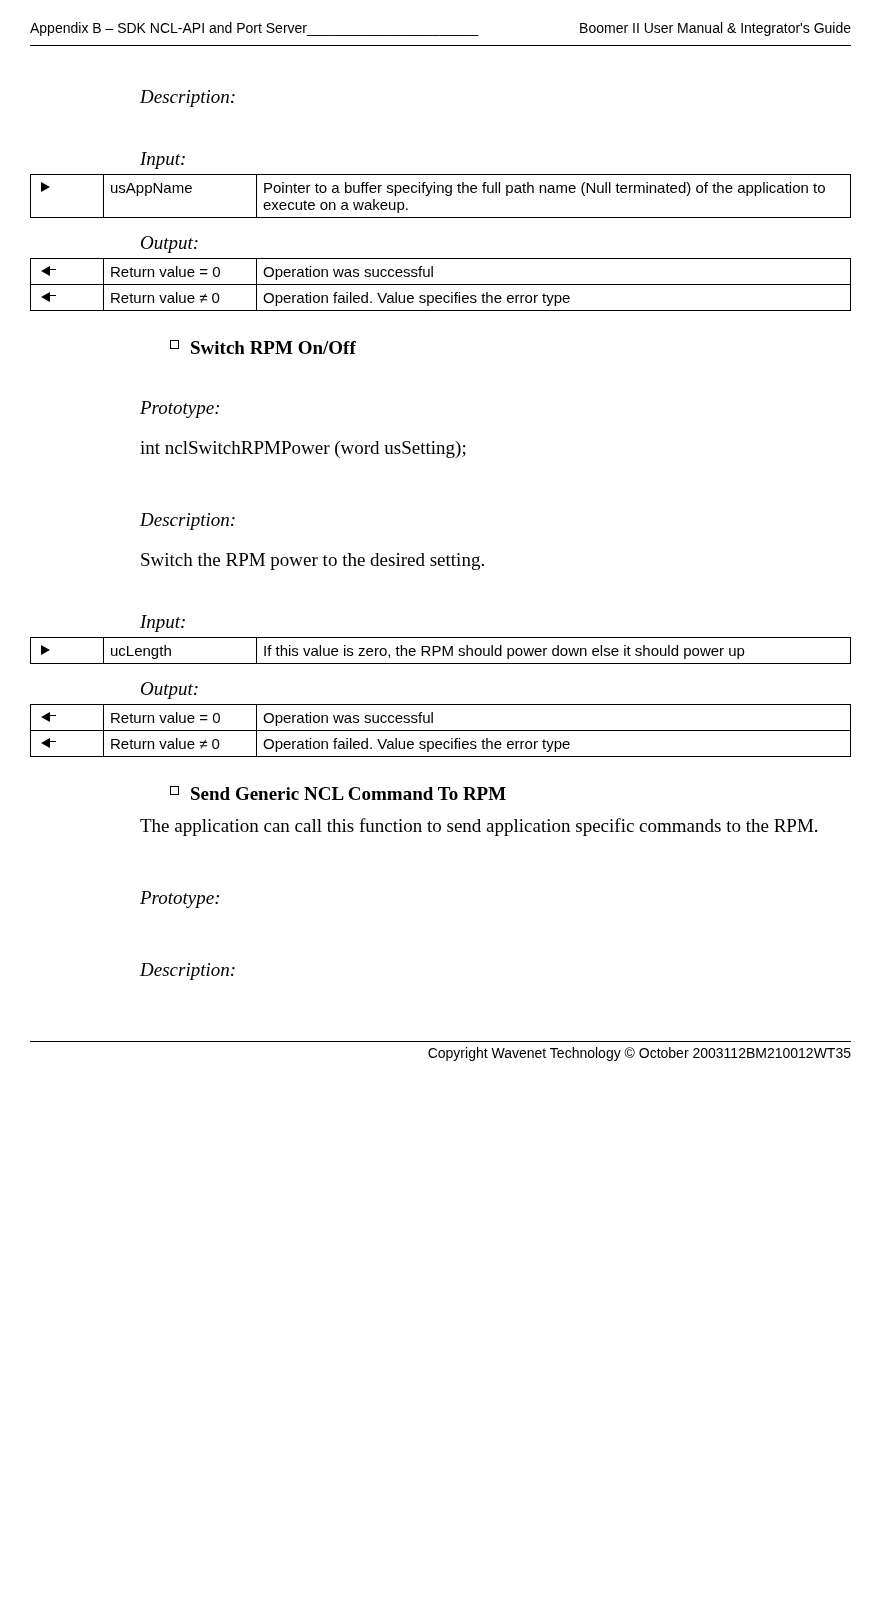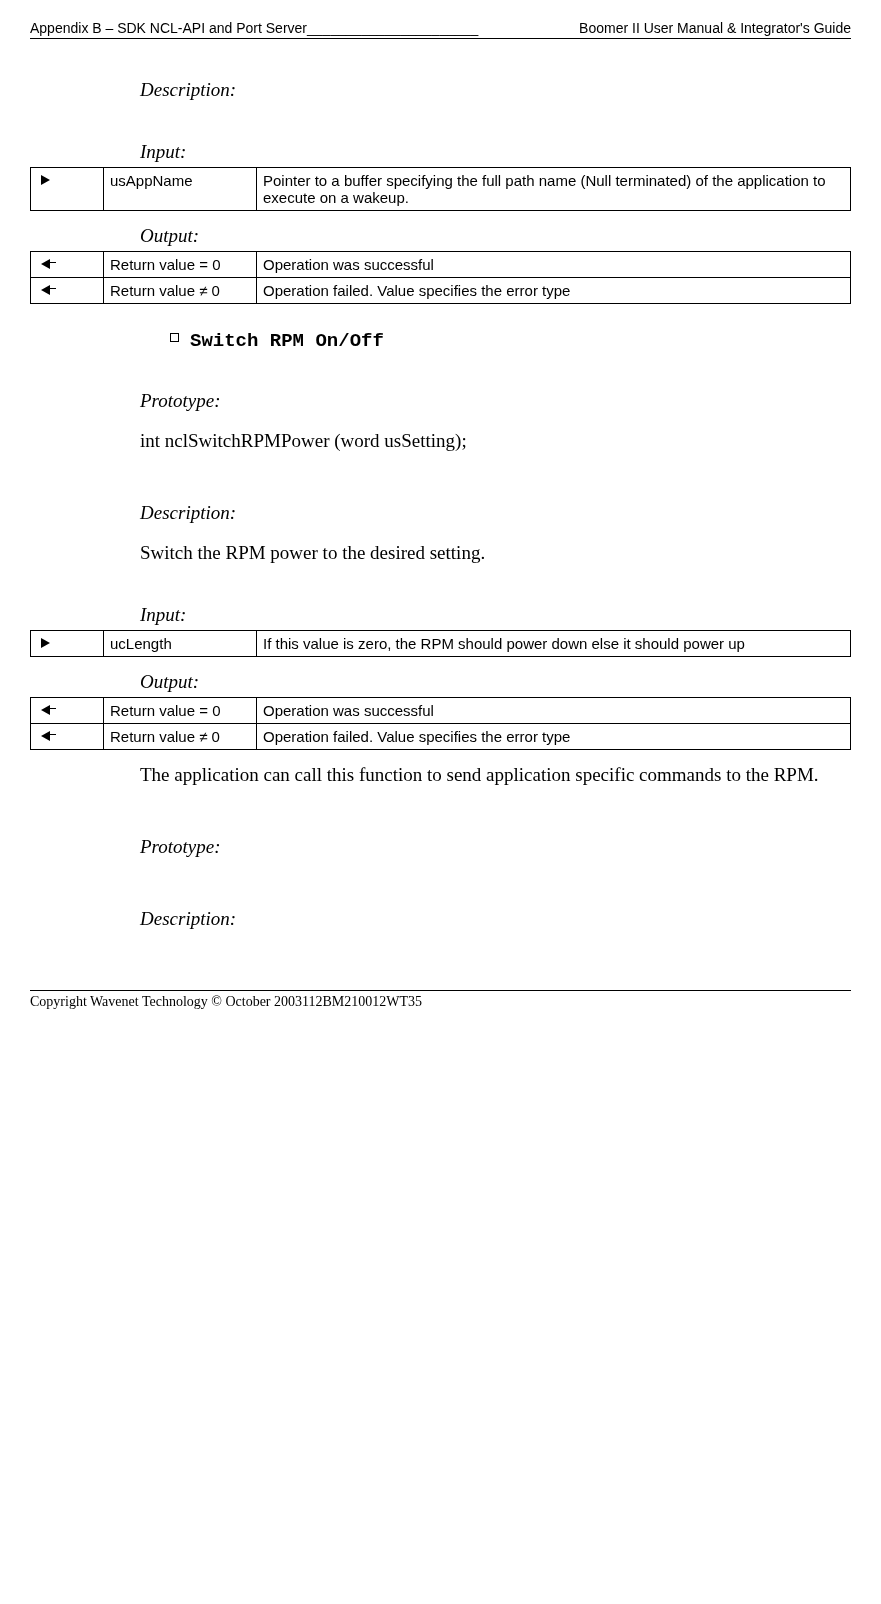--- a/index.html
+++ b/index.html
@@ -13,45 +13,44 @@
     box-sizing: border-box;
   }
   .header, .footer {
     font-family: Arial, Helvetica, sans-serif;
     font-size: 14px;
     display: flex;
     width: 100%;
   }
   .header {
     border-bottom: 1px solid #000;
-    padding-bottom: 2px;
+    padding-bottom: 9px;
     margin-bottom: 40px;
   }
   .footer {
     border-top: 1px solid #000;
     padding-top: 3px;
     margin-top: 60px;
-    justify-content: flex-start;
-    font-family: Liberation Serif, serif;
+    justify-content: flex-end;
   }
   .header-left { flex: 0 0 auto; }
   .header-right { flex: 0 0 auto; margin-left: auto; }
   .underline-fill {
     flex: none;
     white-space: pre;
   }
   .content {
     padding-left: 110px;
     padding-right: 0;
   }
   .italic { font-style: italic; }
   .para { margin: 10px 0 18px 0; }
   .section-space { height: 22px; }
   .sub-heading {
-    font-family: Liberation Mono, monospace;
+    font-family: Liberation Serif, serif;
     font-weight: bold;
     font-size: 19px;
     margin: 26px 0 6px 0;
     padding-left: 50px;
     position: relative;
   }
   .sub-heading .bullet {
     position: absolute;
     left: 30px;
     top: 3px;
@@ -185,20 +184,24 @@
       <td>Operation was successful</td>
     </tr>
     <tr>
       <td class="arrow"><span class="arrow-left"></span></td>
       <td class="name">Return value  ≠ 0</td>
       <td>Operation failed. Value specifies the error type</td>
     </tr>
   </tbody>
     </table>
 
+  <div class="sub-heading">
+    <span class="bullet"></span>
+    <span>Send Generic NCL Command To RPM</span>
+  </div>
   <div class="para">The application can call this function to send application specific commands to the RPM.</div>
 
   <div class="section-space"></div>
   <div class="italic para">Prototype:</div>
 
   <div class="section-space"></div>
   <div class="italic para">Description:</div>
 
 </div>
 

